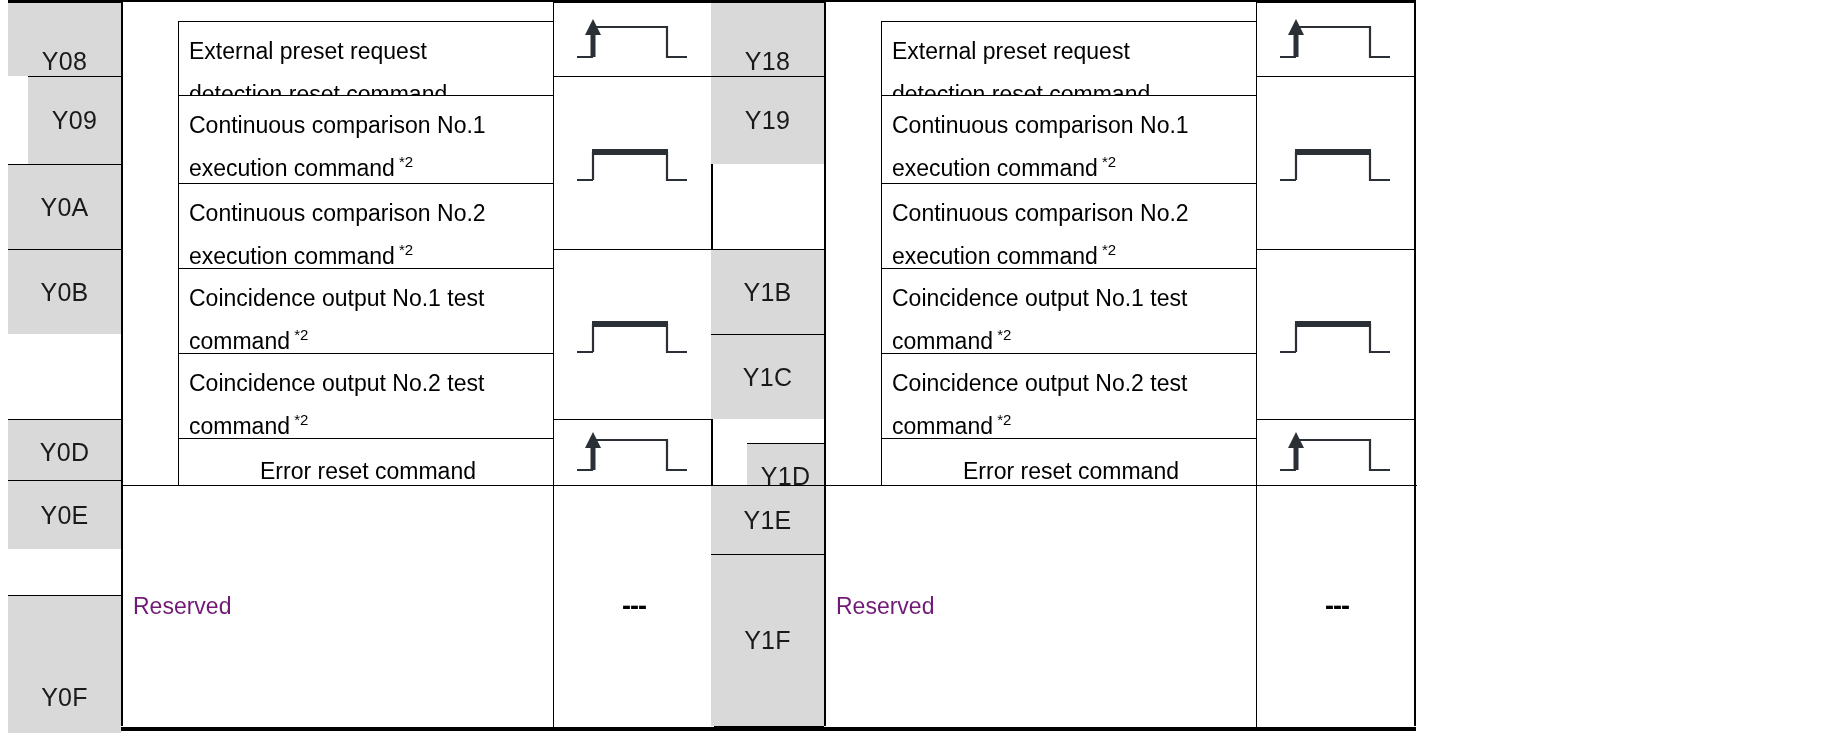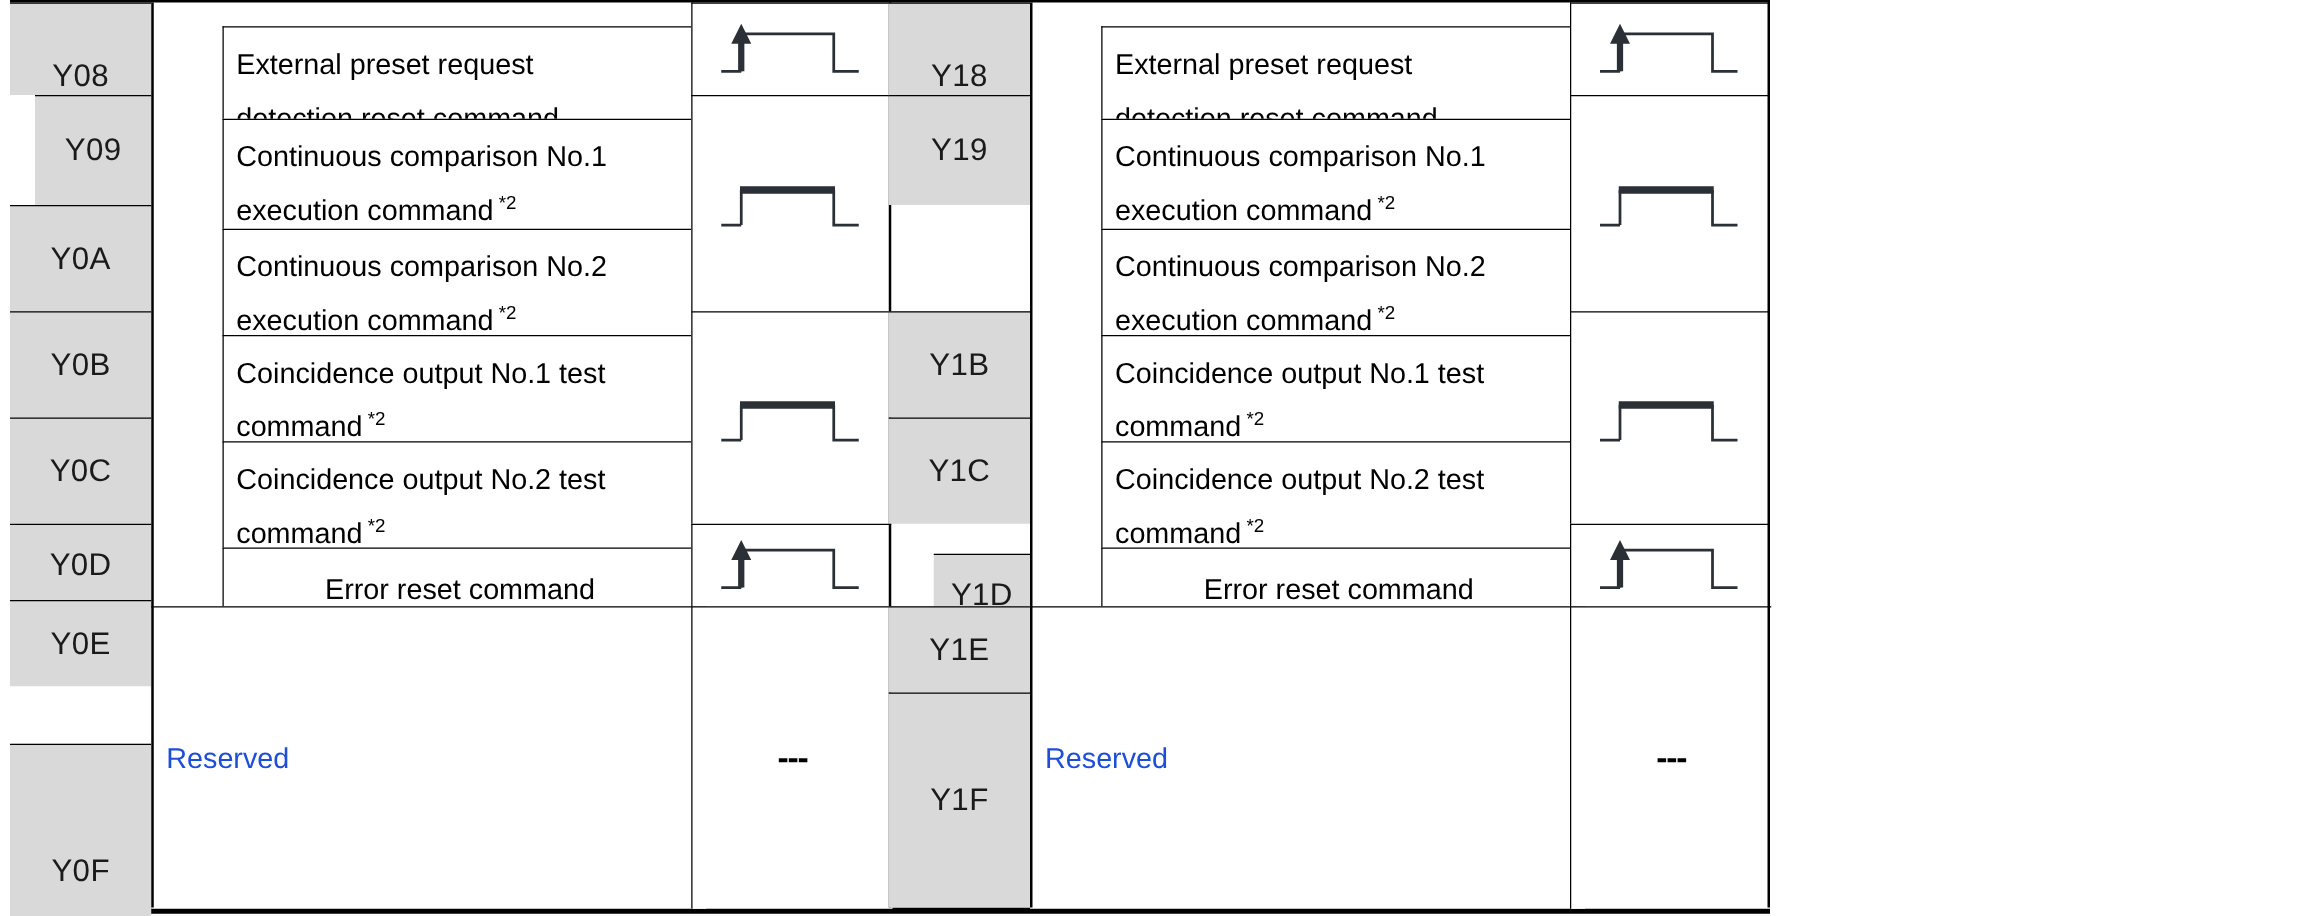--- a/index.html
+++ b/index.html
@@ -56,21 +56,21 @@
     border-left:1.4px solid #000;
     align-items:center;justify-content:center;
   }
   .wave svg{display:block;}
 
   
   .reserved{
     position:absolute;background:#ffffff;
     border-top:1.6px solid #000;
     display:flex;align-items:center;
-    padding-left:12px;font-size:23px;color:#1d4ed8;
+    padding-left:12px;font-size:23px;color:#701a75;
   }
   .dashes{
     position:absolute;display:flex;align-items:center;justify-content:center;
     font-size:27px;font-weight:bold;color:#000;letter-spacing:-1px;
     background:#ffffff;border-top:1.6px solid #000;border-left:1.4px solid #000;
   }
 
   
   .vrule{position:absolute;background:#000;width:1.6px;}
   .hrule{position:absolute;background:#000;height:1.6px;}
@@ -87,23 +87,20 @@
           <span>Y08</span>
         </div>
         <div class="cell addr" style="top: 76px; height: 88px; margin-left: 20px;">
           <span>Y09</span>
         </div>
         <div class="cell addr" style="top: 164px; height: 85px;">
           <span>Y0A</span>
         </div>
         <div class="cell addr" style="top: 249px; height: 85px;">
           <span>Y0B</span>
-        </div>
-        <div class="cell addr" style="top: 334px; height: 85px;">
-          <span>Y0C</span>
         </div>
         <div class="cell addr" style="top: 419px; height: 66px;">
           <span>Y0D</span>
         </div>
         <div class="cell addr" style="top: 480px; height: 69px;">
           <span>Y0E</span>
         </div>
         <div class="cell addr" style="top: 554px; height: 204px; margin-top: 41px;">
           <span>Y0F</span>
         </div>

